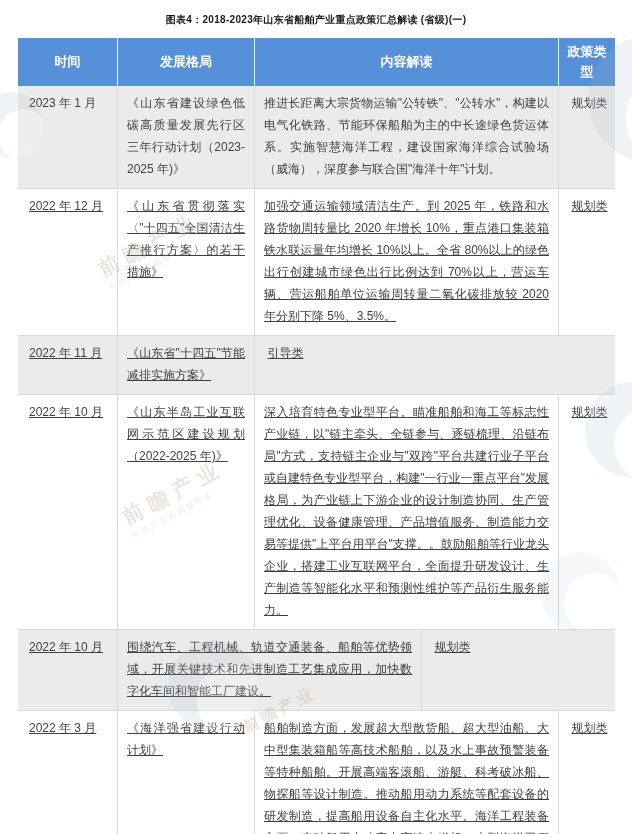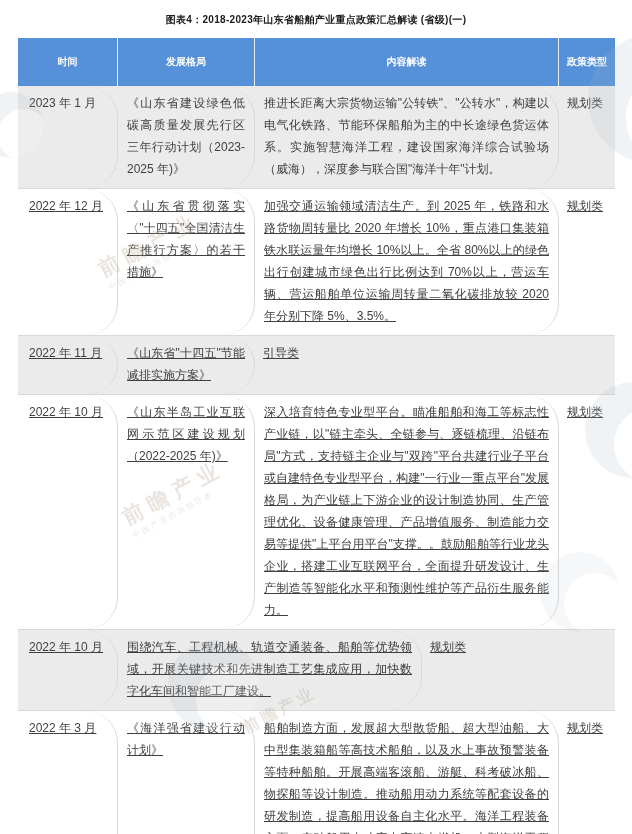--- a/index.html
+++ b/index.html
@@ -11,34 +11,34 @@
   body{
     background:#ffffff; overflow:hidden; position:relative;
     font-family:"Liberation Sans","DejaVu Sans",sans-serif; color:var(--text);
   }
   .page-title{
     padding-top:13px; text-align:center; font-size:10px; font-weight:bold;
     color:var(--title); letter-spacing:.3px;
   }
   .policy-table{width:597px; margin:11px 0 0 18px; font-size:12px;}
   .thead{display:flex; background:var(--header-bg); color:var(--header-text);
-    font-size:10px; font-weight:bold; min-height:48px;}
+    font-size:13px; font-weight:bold; min-height:48px;}
   .th{display:flex; align-items:center; justify-content:center; text-align:center;
     padding:4px 6px; border-right:1px solid rgba(255,255,255,.85); line-height:20px;}
   .th:last-child{border-right:none;}
   .col-time{width:100px; flex:0 0 100px;}
   .col-name{width:137px; flex:0 0 137px;}
   .col-content{width:304px; flex:0 0 304px;}
   .col-type{width:56px; flex:0 0 56px;}
   .tbody{border-bottom:1px solid #c7c7c7;}
   .trow{display:flex; background:var(--row);}
   .trow.alt{background:var(--row-alt);}
   .trow + .trow{border-top:1px solid var(--border);text-decoration:underline;}
-  .td{padding:6px 9px 8px 9px; line-height:22px; border-right:1px solid var(--border);border-radius:32px;}
-  .td:last-child{border-right:none;}
+  .td{padding:6px 9px 8px 9px; line-height:22px; border-right:1px solid var(--border);}
+  .td:last-child{border-right:none;text-align:center;}
   .td.time{padding-left:11px;}
   .td.name{text-align:justify; text-align-last:auto;}
   .td.content{text-align:justify;}
   .td.type{padding-left:8px; padding-right:3px;}
   
   .wm-layer{position:absolute; inset:0; pointer-events:none; z-index:6;}
   .wm-circle{position:absolute; border-radius:50%; background:var(--wm); opacity:.16; overflow:hidden;}
   .wm-circle::after{content:""; position:absolute; width:78%; height:78%; border-radius:50%;
     background:#ffffff; left:30%; top:26%;}
   .wm-text{position:absolute; transform:rotate(-28deg); color:var(--wm-text); opacity:.30;

